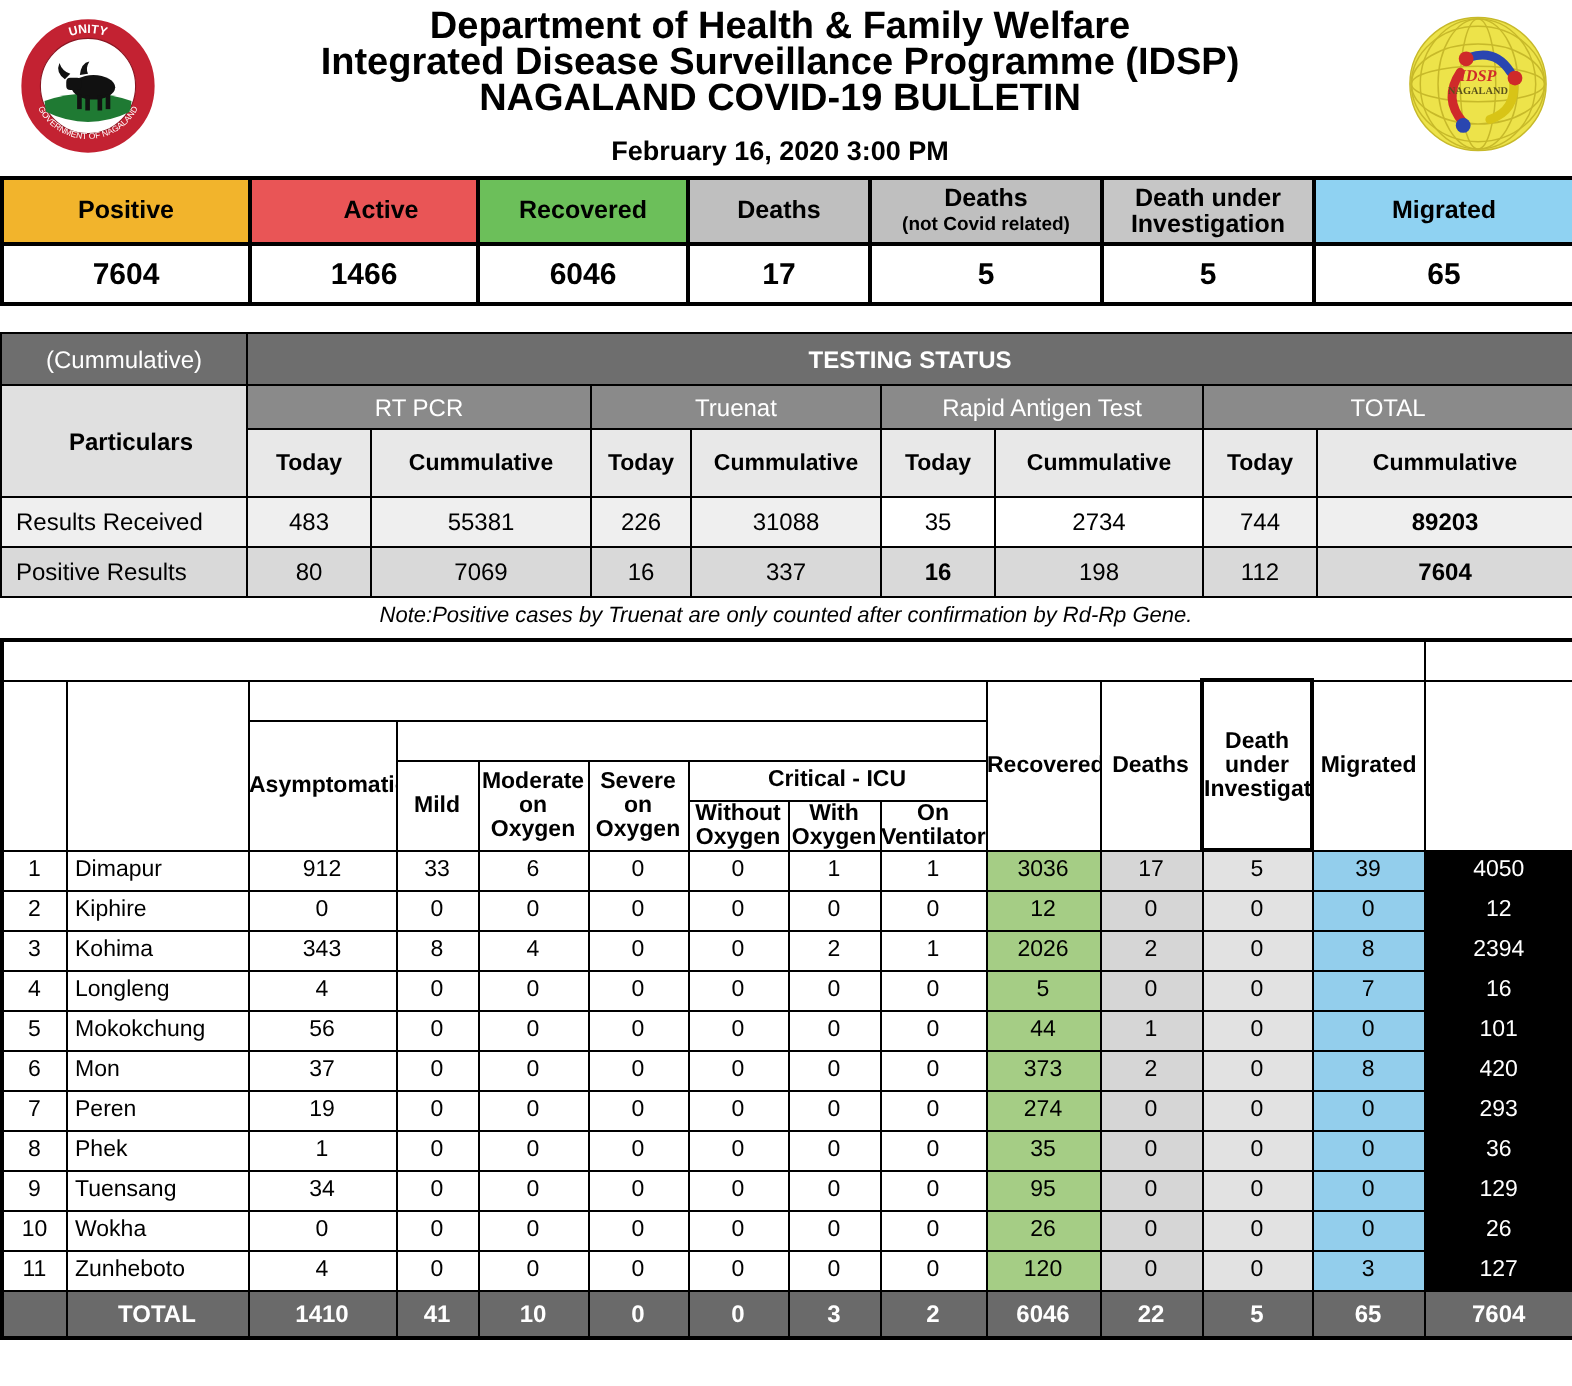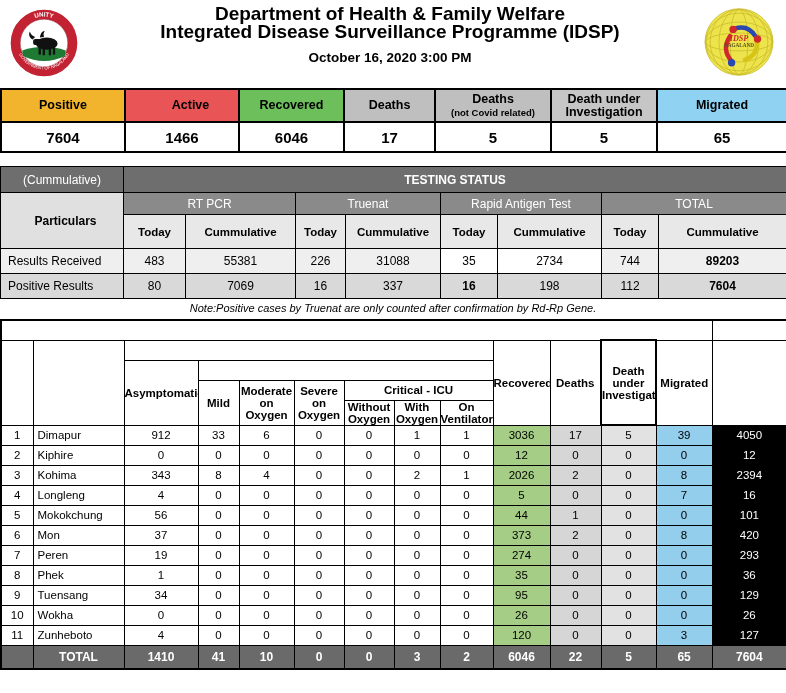--- a/index.html
+++ b/index.html
@@ -92,21 +92,22 @@
       </text>
       <text font-size="6.2" fill="#fff" font-family="Liberation Sans, sans-serif">
         <textPath href="#arcBot" startOffset="50%" text-anchor="middle">GOVERNMENT OF NAGALAND</textPath>
       </text>
     </svg>
   </div>
 
   <div class="titles">
     <div class="t">Department of Health &amp; Family Welfare</div>
     <div class="t">Integrated Disease Surveillance Programme (IDSP)</div>
-    <div class="date">October 16, 2020 3:00 PM</div>
+    <div class="t">NAGALAND COVID-19 BULLETIN</div>
+    <div class="date">February 16, 2020 3:00 PM</div>
   </div>
 
   <div class="logo">
     <svg width="74" height="78" viewBox="0 0 100 96">
       <ellipse cx="50" cy="48" rx="46" ry="45" fill="#EDE34A" stroke="#C7B92A" stroke-width="1"></ellipse>
       <ellipse cx="50" cy="48" rx="12" ry="44" fill="none" stroke="#C7B92A" stroke-width="1"></ellipse>
       <ellipse cx="50" cy="48" rx="27" ry="44" fill="none" stroke="#C7B92A" stroke-width="1"></ellipse>
       <ellipse cx="50" cy="48" rx="39" ry="44" fill="none" stroke="#C7B92A" stroke-width="1"></ellipse>
       <ellipse cx="50" cy="48" rx="45" ry="12" fill="none" stroke="#C7B92A" stroke-width="1"></ellipse>
       <ellipse cx="50" cy="48" rx="45" ry="27" fill="none" stroke="#C7B92A" stroke-width="1"></ellipse>

